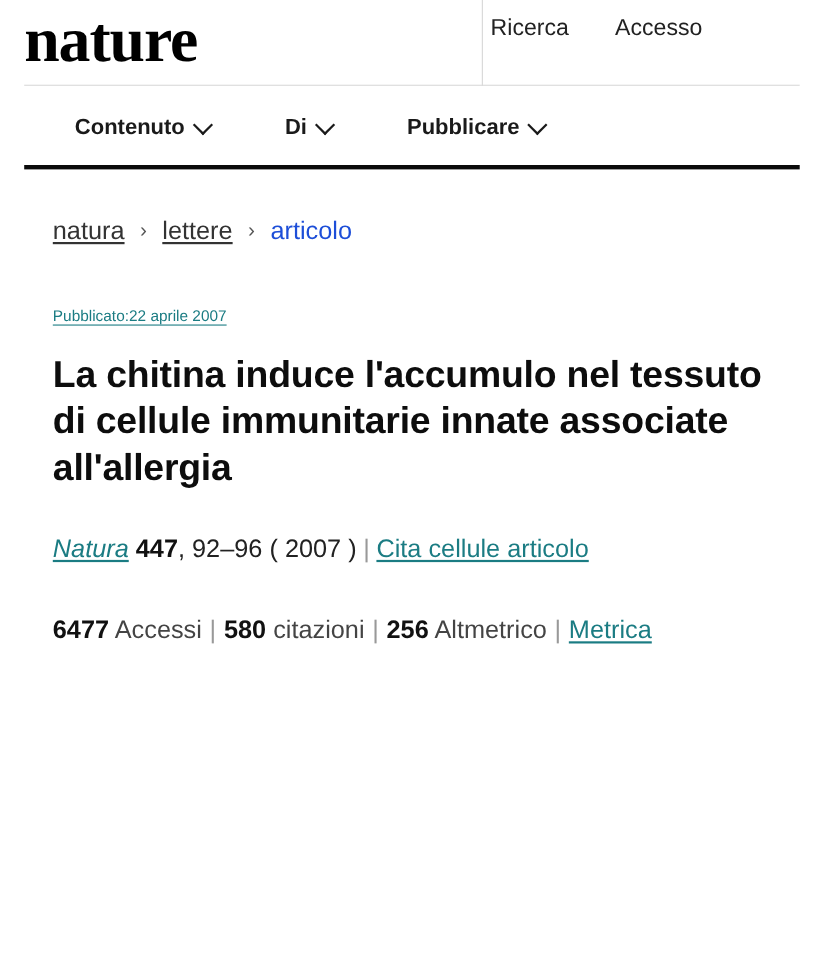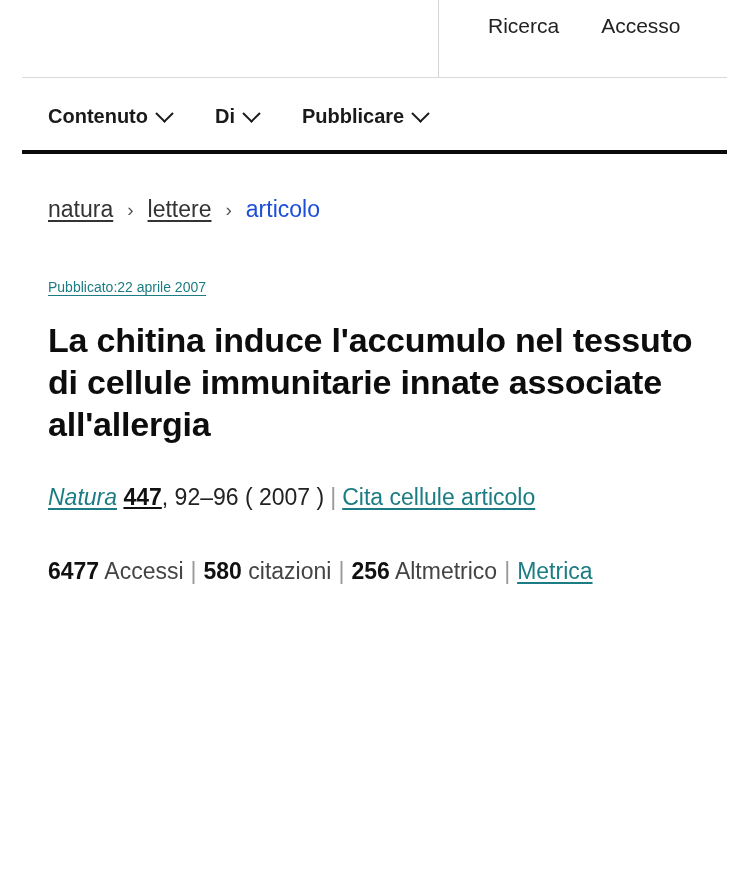--- a/index.html
+++ b/index.html
@@ -43,21 +43,21 @@
   .masthead-divider {
     position: absolute;
     left: 438px;
     top: 0;
     width: 1px;
     height: 78px;
     background: #d6d6d6;
   }
   .masthead-links {
     position: absolute;
-    left: 488px;
+    left: 446px;
     top: 14px;
     display: flex;
     gap: 42px;
     align-items: center;
   }
   .masthead-links .mlink {
     font-size: 21px;
     color: #222222;
     text-decoration: none;
     white-space: nowrap;
@@ -70,22 +70,22 @@
     height: 1px;
     background: #d9d9d9;
   }
 
   
   .navbar {
     position: relative;
     height: 76px;
     display: flex;
     align-items: center;
-    padding-left: 48px;
-    gap: 44px;
+    padding-left: 68px;
+    gap: 68px;
   }
   .navitem {
     display: flex;
     align-items: center;
     gap: 10px;
     font-size: 20px;
     font-weight: 700;
     color: #1a1a1a;
     cursor: pointer;
     white-space: nowrap;
@@ -201,21 +201,20 @@
   }
   .citation .journal {
     color: #1b7c83;
     font-style: italic;
     text-decoration: underline;
     text-underline-offset: 3px;
   }
   .citation .vol {
     font-weight: 700;
     color: #111111;
-    text-decoration: underline;
   }
   .citation .pipe {
     color: #999999;
     padding: 0 6px;
   }
   .citation a.cite-link {
     color: #1b7c83;
     text-decoration: underline;
     text-underline-offset: 3px;
   }
@@ -240,20 +239,21 @@
     text-decoration: underline;
     text-underline-offset: 3px;
   }
 </style>
 </head>
 <body>
 
 <div class="page">
 
   <div class="masthead">
+    <div class="brand">nature</div>
     <div class="masthead-divider"></div>
     <div class="masthead-links">
       <a class="mlink" href="#">Ricerca</a>
       <a class="mlink" href="#">Accesso</a>
     </div>
     <div class="masthead-bottom-rule"></div>
   </div>
 
   <div class="navbar">
     <div class="navitem">

